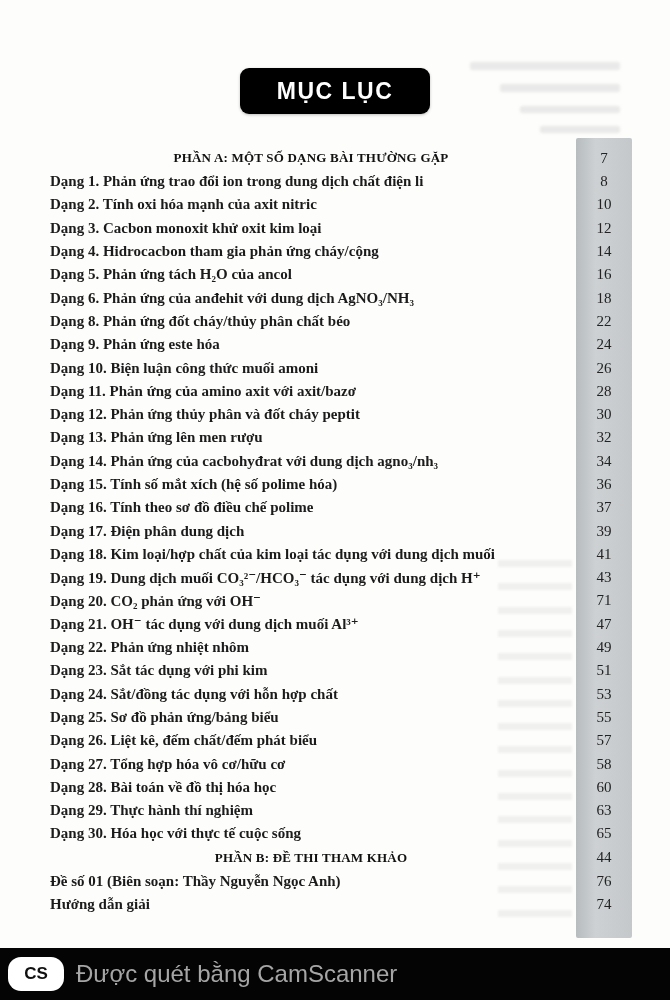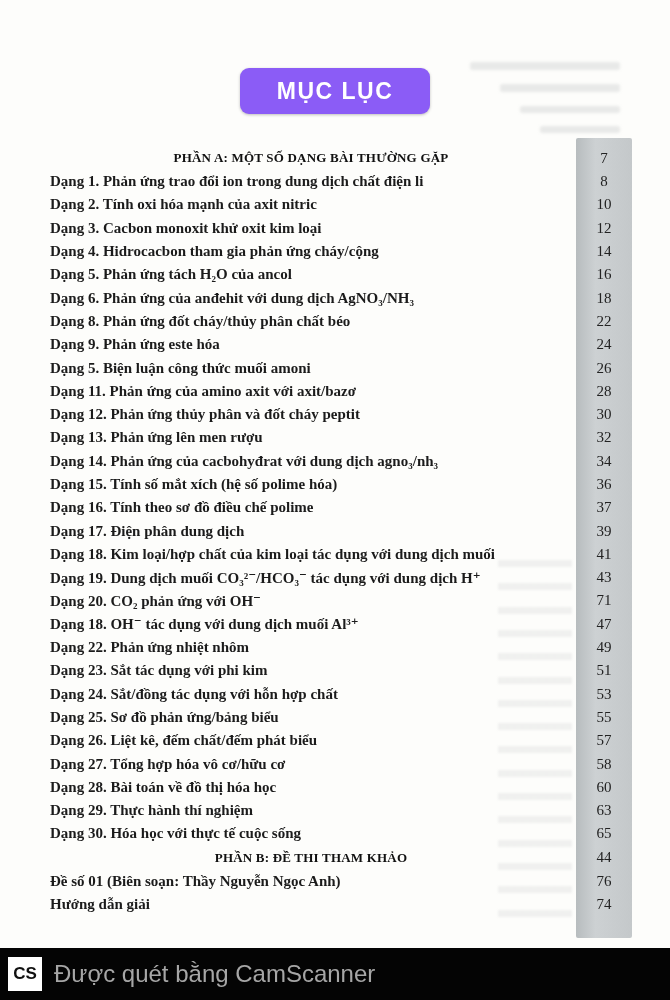--- a/index.html
+++ b/index.html
@@ -21,21 +21,21 @@
   .g2{top:84px;left:500px;width:120px;height:8px;}
   .g3{top:106px;left:520px;width:100px;height:7px;}
   .g4{top:126px;left:540px;width:80px;height:7px;}
   .ghost-col{
     position:absolute;top:560px;left:498px;width:74px;height:372px;
     background:repeating-linear-gradient(to bottom, rgba(130,135,140,0.10) 0 7px, transparent 7px 23.3px);
     filter:blur(1px);
   }
   .title-badge{
     position:absolute;top:68px;left:50%;transform:translateX(-50%);
-    width:190px;height:46px;background:#8b5cf6;border-radius:9px;
+    width:190px;height:46px;background:#000000;border-radius:9px;
     display:flex;align-items:center;justify-content:center;
     box-shadow:0 1px 3px rgba(0,0,0,0.25);
   }
   .title-badge span{
     color:#ffffff;font-family:"Liberation Sans","DejaVu Sans",sans-serif;
     font-weight:700;font-size:23px;letter-spacing:1.5px;
   }
   .toc{position:absolute;top:146px;left:50px;right:0;}
   .toc-row{
     display:flex;align-items:center;height:23.3px;
@@ -46,21 +46,21 @@
     width:56px;margin-right:38px;text-align:center;
     font-weight:400;color:#222222;font-size:15px;position:relative;z-index:2;
   }
   .section-row{height:24px;}
   .section-row .toc-label{text-align:center;font-weight:700;font-size:13px;letter-spacing:0.2px;color:#111111;}
   .footer-bar{
     position:absolute;left:0;bottom:0;width:100%;height:52px;background:#040404;
     display:flex;align-items:center;gap:12px;padding-left:8px;box-sizing:border-box;
   }
   .cs-logo{
-    width:34px;height:34px;background:#ffffff;border-radius:0;
+    width:56px;height:34px;background:#ffffff;border-radius:13px;
     display:flex;align-items:center;justify-content:center;flex:0 0 auto;
   }
   .cs-logo span{font-family:"Liberation Sans","DejaVu Sans",sans-serif;font-weight:700;font-size:17px;color:#101010;}
   .footer-text{font-family:"Liberation Sans","DejaVu Sans",sans-serif;font-size:24px;color:#a6a6a6;}
 </style>
 </head>
 <body>
 
 <div class="page">
 
@@ -109,21 +109,21 @@
         </div>
         <div class="toc-row">
           <span class="toc-label">Dạng 8. Phản ứng đốt cháy/thủy phân chất béo</span>
           <span class="toc-page">22</span>
         </div>
         <div class="toc-row">
           <span class="toc-label">Dạng 9. Phản ứng este hóa</span>
           <span class="toc-page">24</span>
         </div>
         <div class="toc-row">
-          <span class="toc-label">Dạng 5. Biện luận công thức muối amoni</span>
+          <span class="toc-label">Dạng 10. Biện luận công thức muối amoni</span>
           <span class="toc-page">26</span>
         </div>
         <div class="toc-row">
           <span class="toc-label">Dạng 11. Phản ứng của amino axit với axit/bazơ</span>
           <span class="toc-page">28</span>
         </div>
         <div class="toc-row">
           <span class="toc-label">Dạng 12. Phản ứng thủy phân và đốt cháy peptit</span>
           <span class="toc-page">30</span>
         </div>
@@ -153,21 +153,21 @@
         </div>
         <div class="toc-row">
           <span class="toc-label">Dạng 19. Dung dịch muối CO₃²⁻/HCO₃⁻ tác dụng với dung dịch H⁺</span>
           <span class="toc-page">43</span>
         </div>
         <div class="toc-row">
           <span class="toc-label">Dạng 20. CO₂ phản ứng với OH⁻</span>
           <span class="toc-page">71</span>
         </div>
         <div class="toc-row">
-          <span class="toc-label">Dạng 18. OH⁻ tác dụng với dung dịch muối Al³⁺</span>
+          <span class="toc-label">Dạng 21. OH⁻ tác dụng với dung dịch muối Al³⁺</span>
           <span class="toc-page">47</span>
         </div>
         <div class="toc-row">
           <span class="toc-label">Dạng 22. Phản ứng nhiệt nhôm</span>
           <span class="toc-page">49</span>
         </div>
         <div class="toc-row">
           <span class="toc-label">Dạng 23. Sắt tác dụng với phi kim</span>
           <span class="toc-page">51</span>
         </div>

